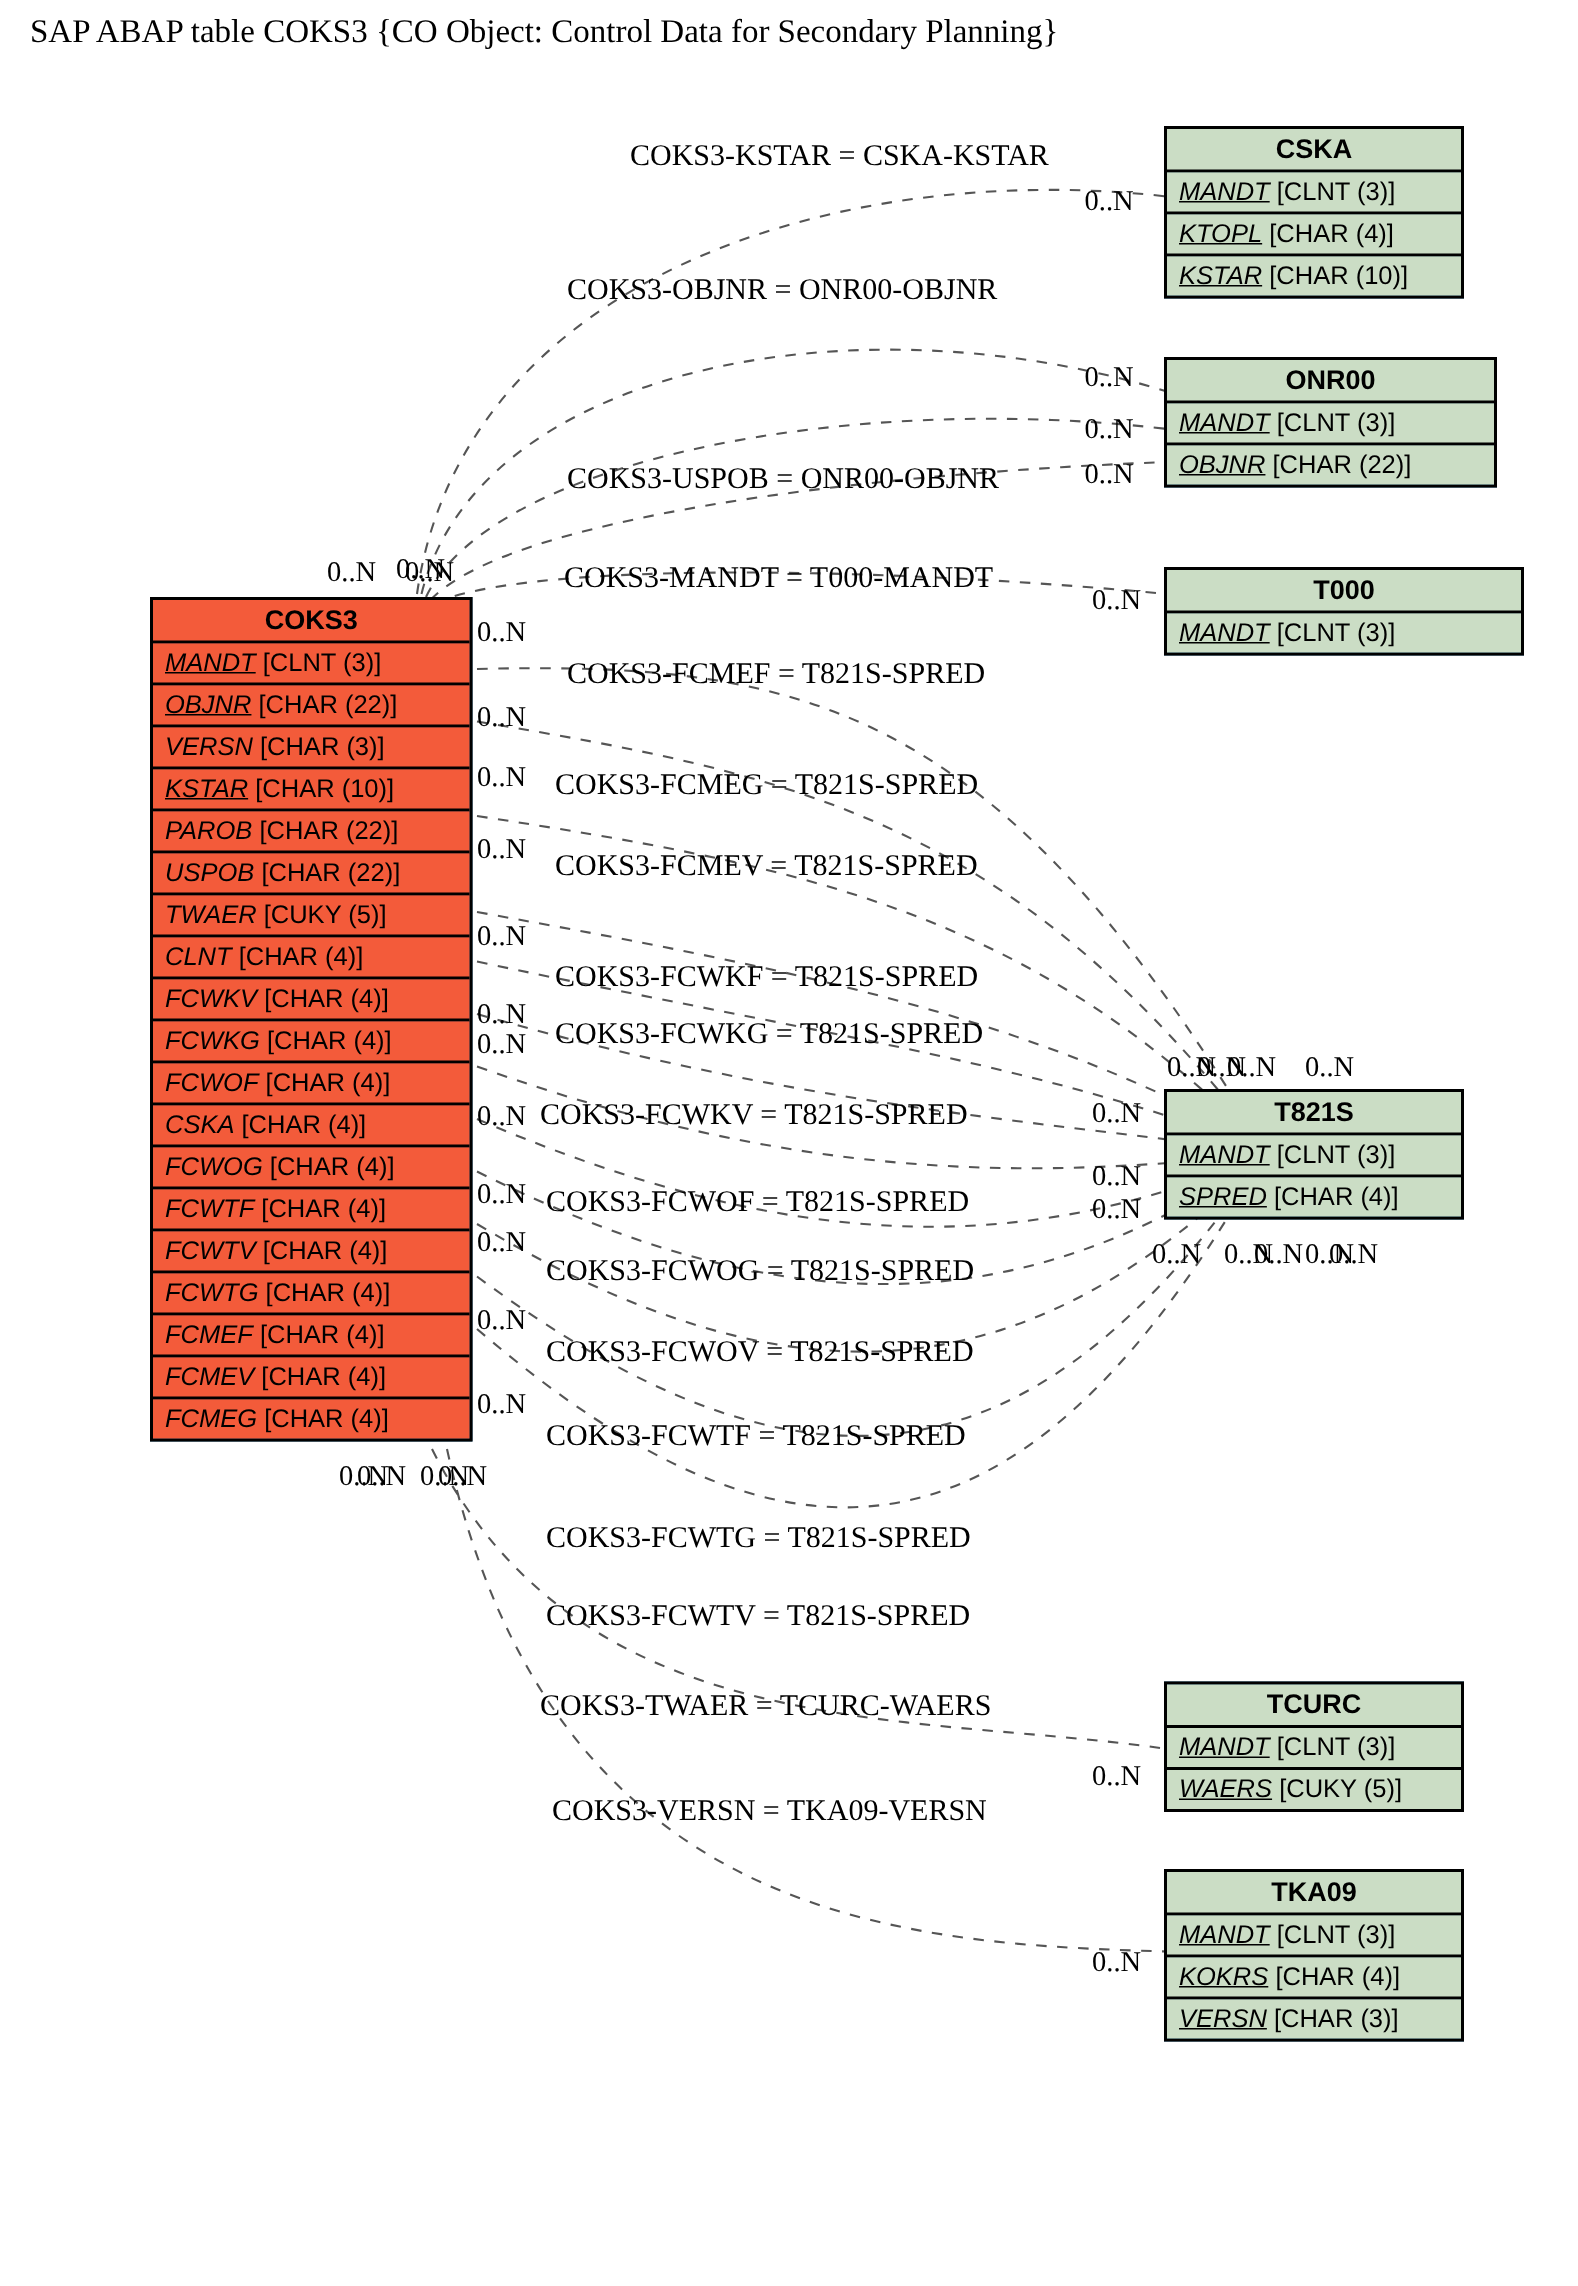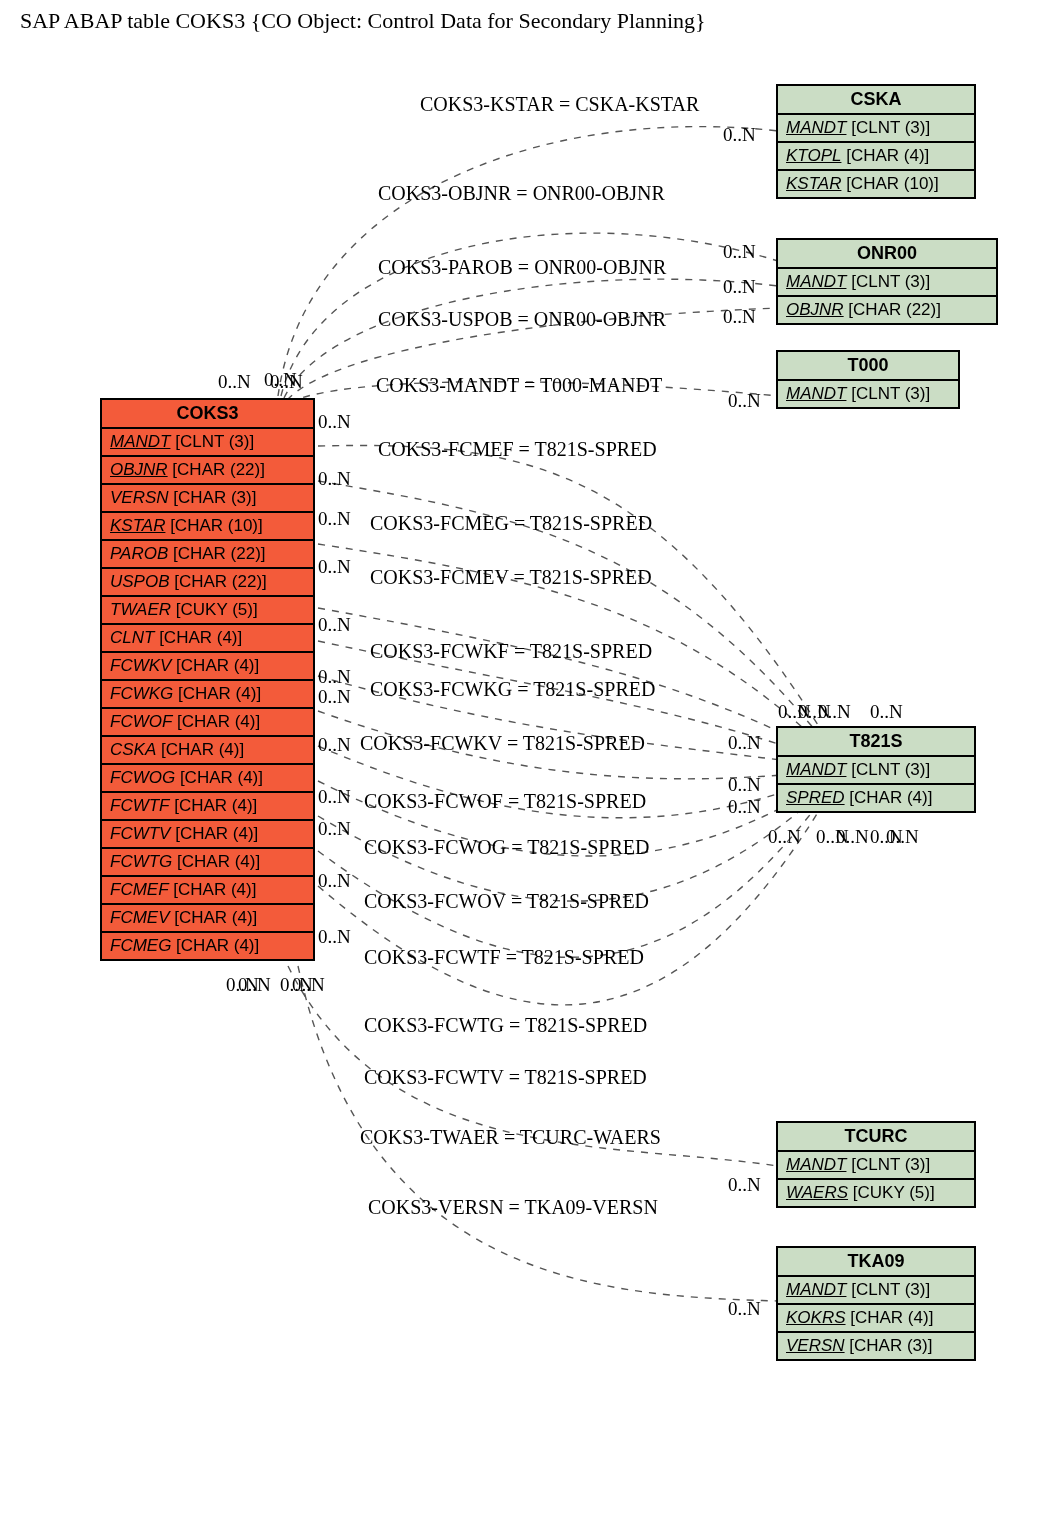--- a/index.html
+++ b/index.html
@@ -141,21 +141,21 @@
   </div>
 
   <div class="entity ref" style="left:768px; top:192px; width:222px;">
     <div class="entity-header">ONR00</div>
     <div id="onr00-body">
         <div class="entity-row"><span class="fname u">MANDT</span><span> [CLNT (3)]</span></div>
         <div class="entity-row"><span class="fname u">OBJNR</span><span> [CHAR (22)]</span></div>
       </div>
   </div>
 
-  <div class="entity ref" style="left:768px; top:304px; width:184px;">
+  <div class="entity ref" style="left:768px; top:332px; width:240px;">
     <div class="entity-header">T000</div>
     <div id="t000-body">
         <div class="entity-row"><span class="fname u">MANDT</span><span> [CLNT (3)]</span></div>
       </div>
   </div>
 
   <div class="entity ref" style="left:768px; top:680px; width:200px;">
     <div class="entity-header">T821S</div>
     <div id="t821s-body">
         <div class="entity-row"><span class="fname u">MANDT</span><span> [CLNT (3)]</span></div>
@@ -175,21 +175,20 @@
     <div class="entity-header">TKA09</div>
     <div id="tka09-body">
         <div class="entity-row"><span class="fname u">MANDT</span><span> [CLNT (3)]</span></div>
         <div class="entity-row"><span class="fname u">KOKRS</span><span> [CHAR (4)]</span></div>
         <div class="entity-row"><span class="fname u">VERSN</span><span> [CHAR (3)]</span></div>
       </div>
   </div>
 
   <div class="rel-label" style="left:400px; top:47px;margin-left:12px;">COKS3-KSTAR = CSKA-KSTAR</div>
   <div class="rel-label" style="left:370px; top:136px;">COKS3-OBJNR = ONR00-OBJNR</div>
-  <div class="rel-label" style="left:370px; top:210px;">COKS3-PAROB = ONR00-OBJNR</div>
   <div class="rel-label" style="left:370px; top:262px;">COKS3-USPOB = ONR00-OBJNR</div>
   <div class="rel-label" style="left:368px; top:328px;">COKS3-MANDT = T000-MANDT</div>
   <div class="rel-label" style="left:370px; top:392px;">COKS3-FCMEF = T821S-SPRED</div>
   <div class="rel-label" style="left:362px; top:466px;">COKS3-FCMEG = T821S-SPRED</div>
   <div class="rel-label" style="left:362px; top:520px;">COKS3-FCMEV = T821S-SPRED</div>
   <div class="rel-label" style="left:362px; top:594px;">COKS3-FCWKF = T821S-SPRED</div>
   <div class="rel-label" style="left:362px; top:632px;">COKS3-FCWKG = T821S-SPRED</div>
   <div class="rel-label" style="left:352px; top:686px;">COKS3-FCWKV = T821S-SPRED</div>
   <div class="rel-label" style="left:356px; top:744px;">COKS3-FCWOF = T821S-SPRED</div>
   <div class="rel-label" style="left:356px; top:790px;">COKS3-FCWOG = T821S-SPRED</div>

